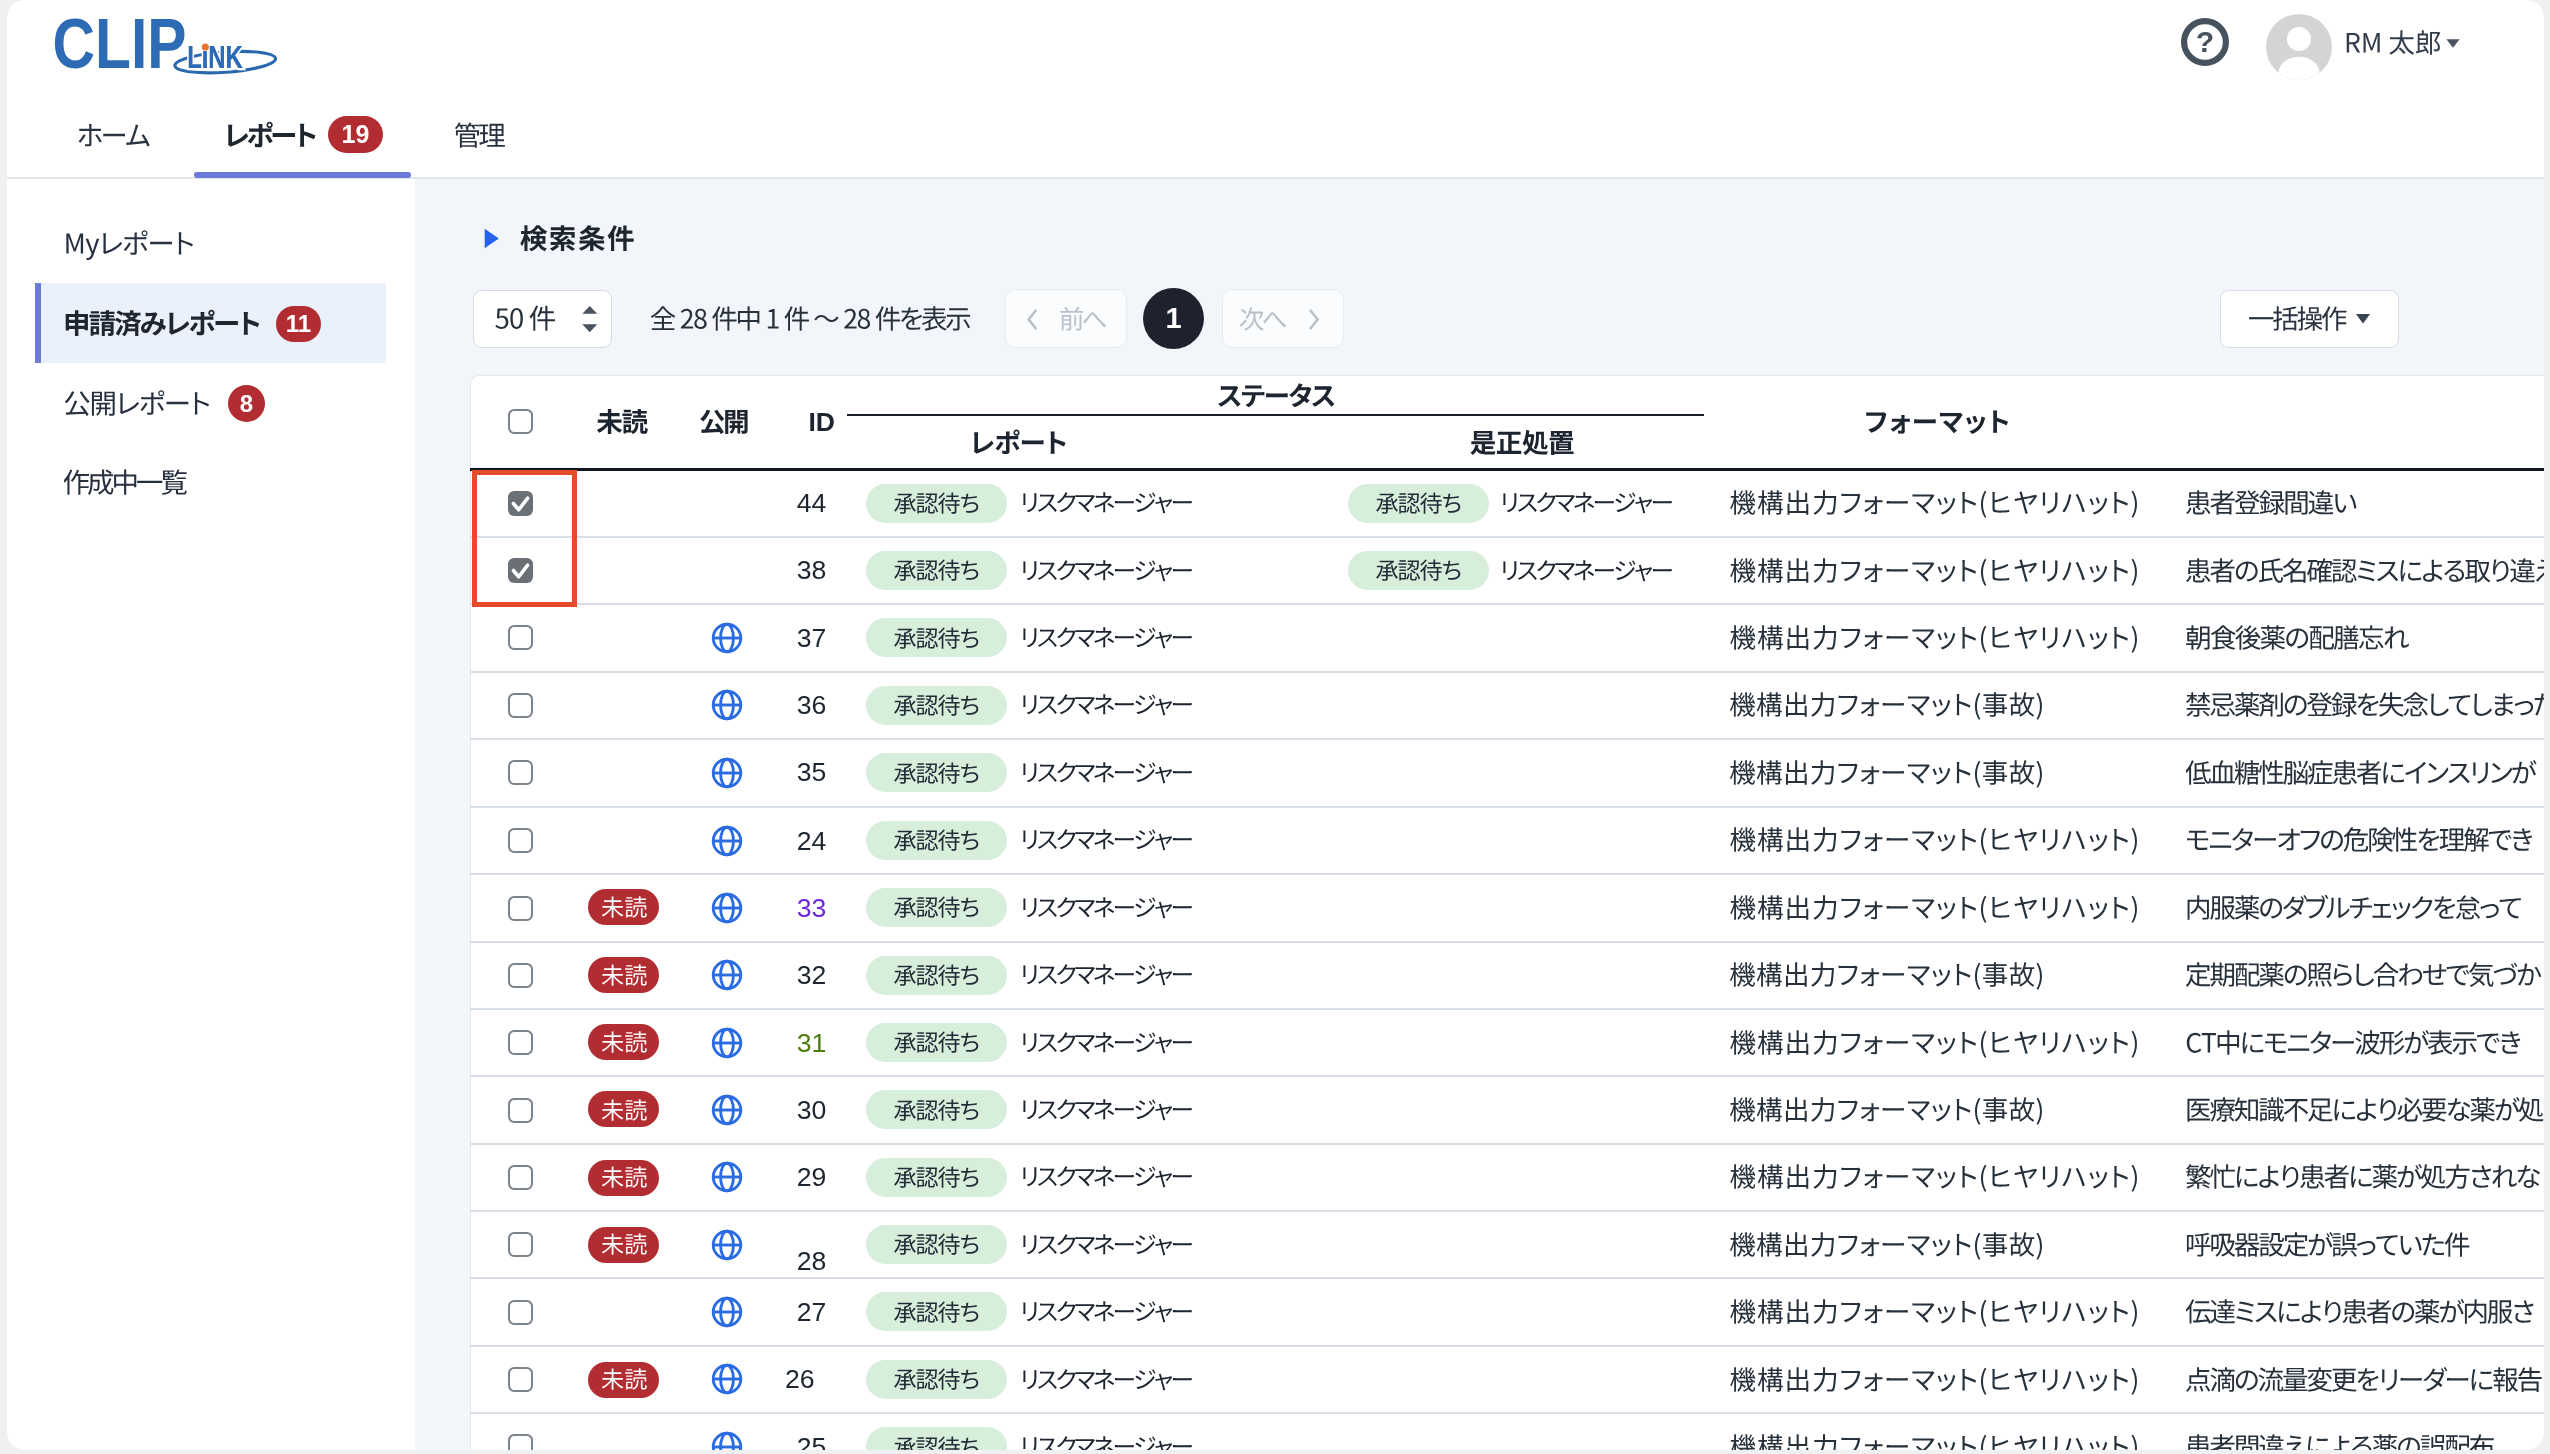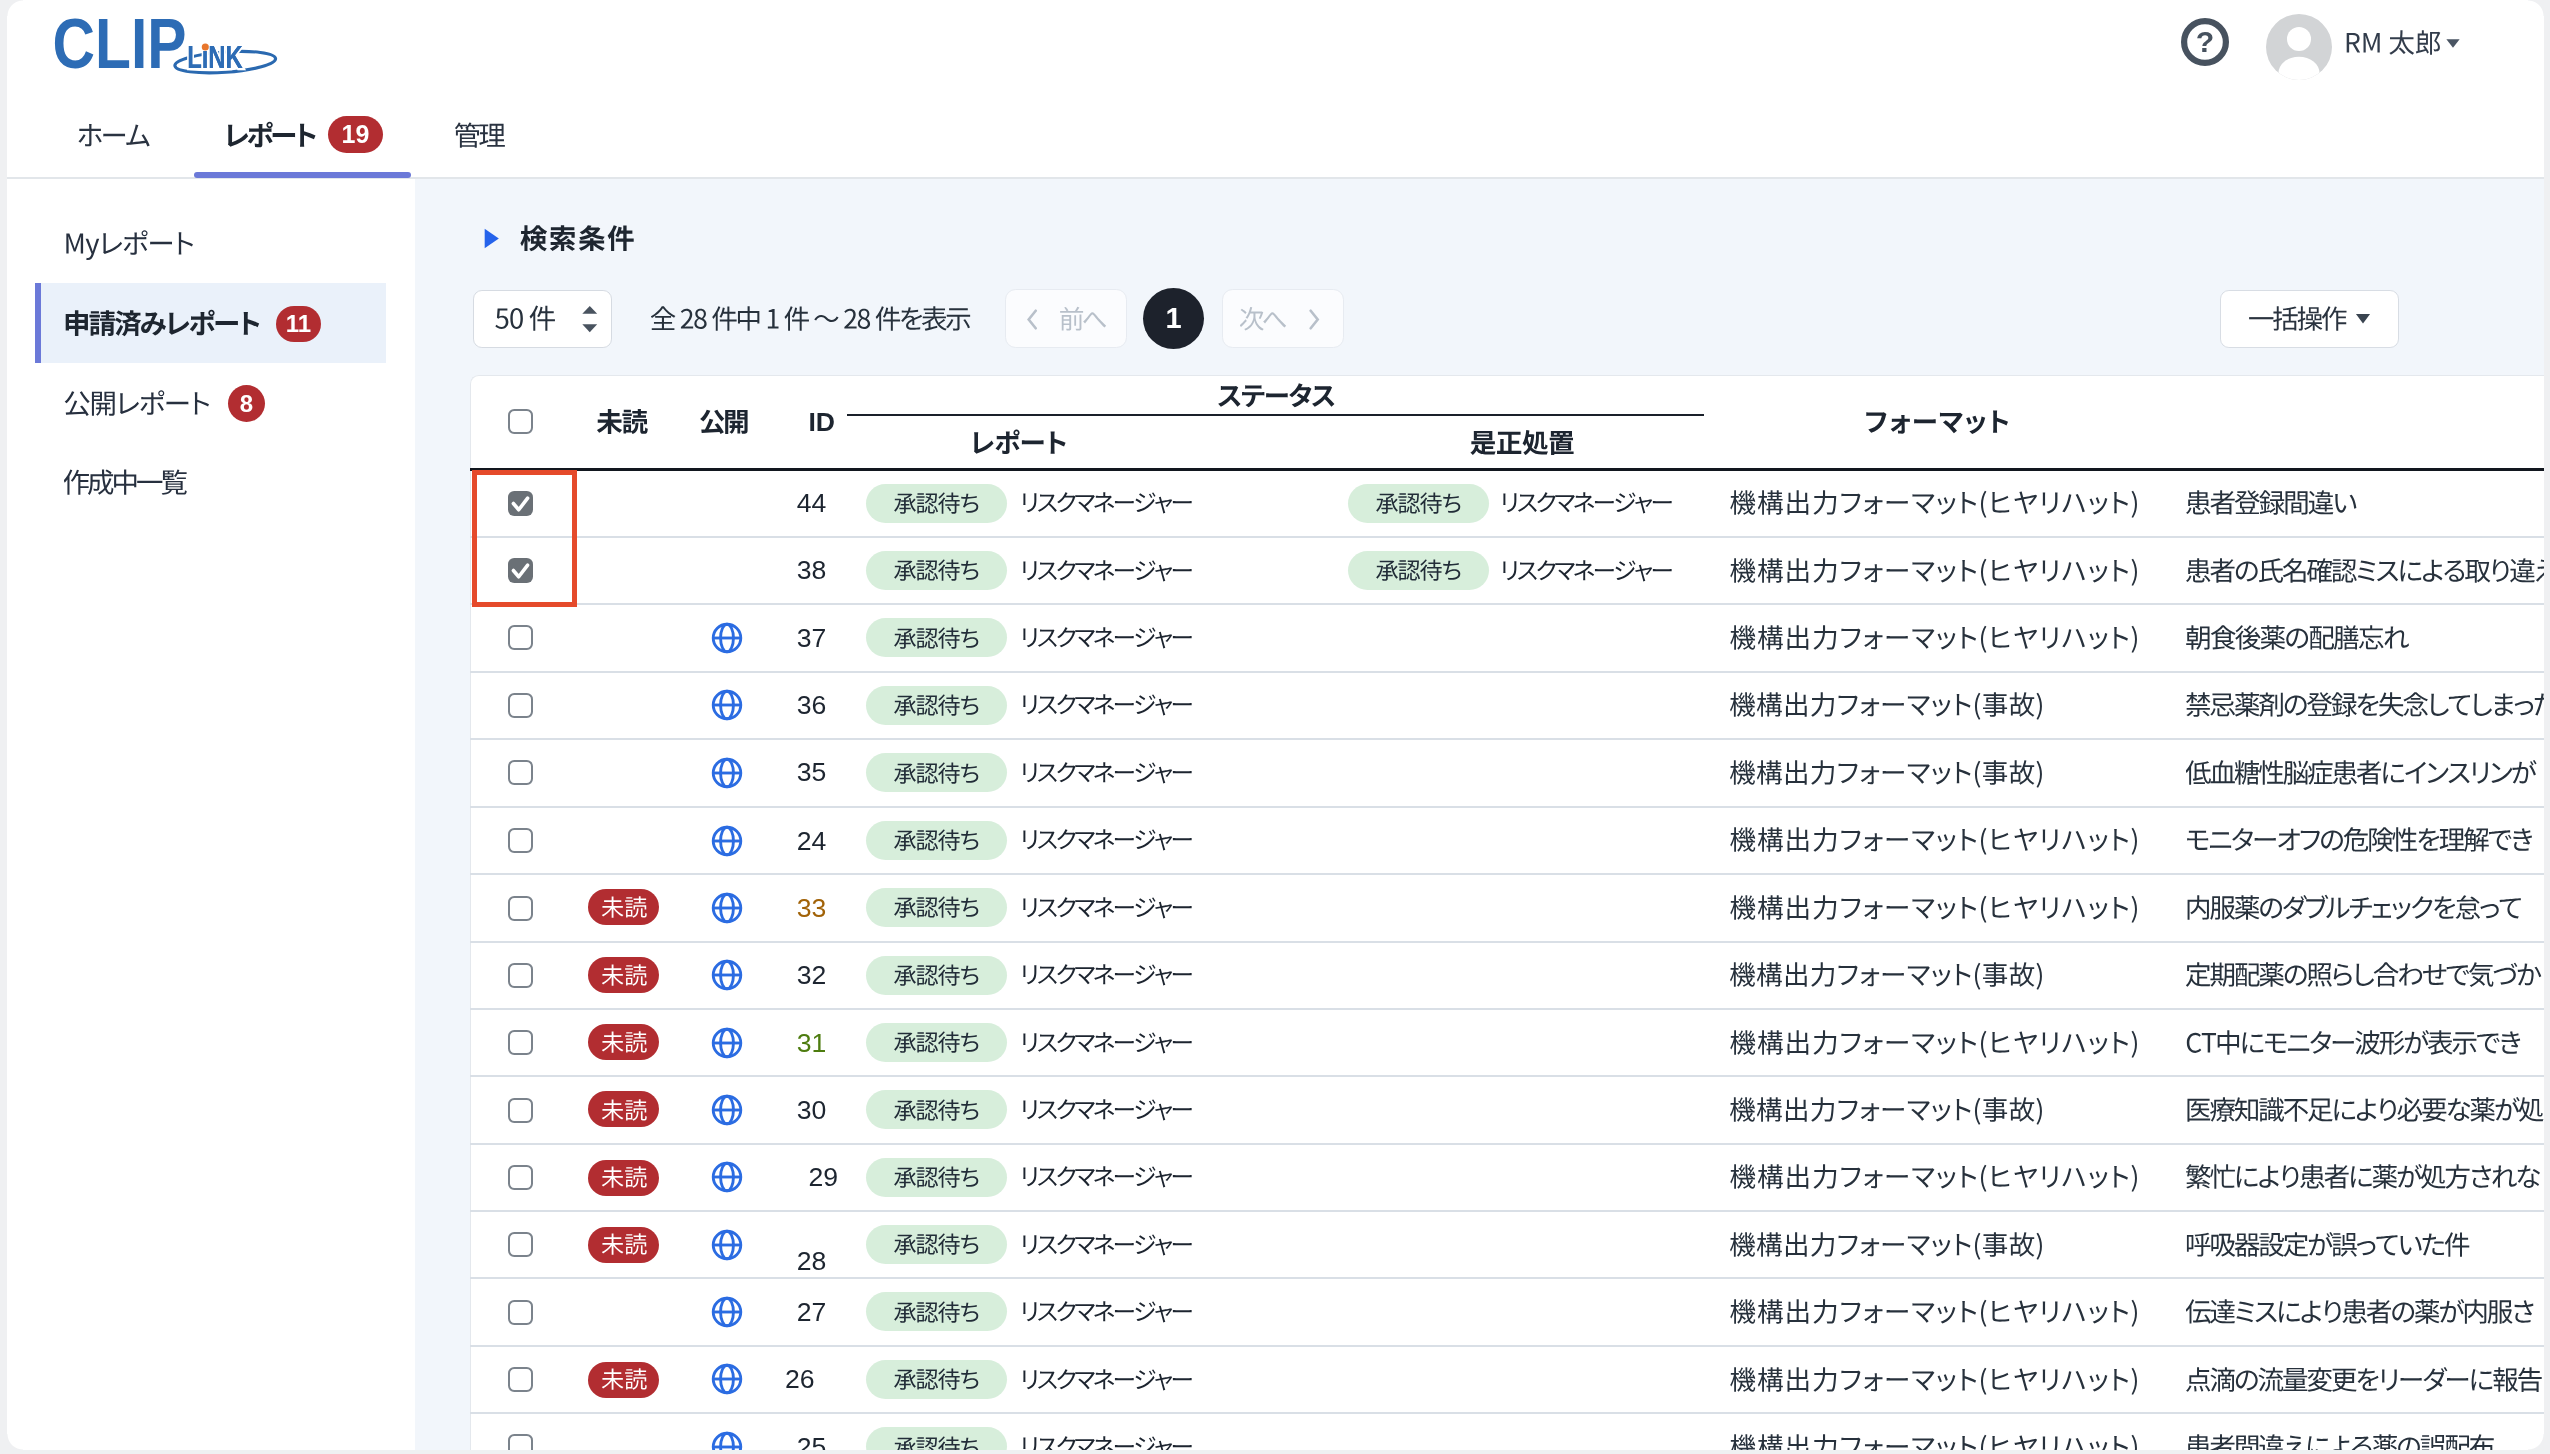--- a/index.html
+++ b/index.html
@@ -607,21 +607,21 @@
     <use href="#g143" transform="translate(0.0,28.9) scale(0.0260,-0.0260)"></use>
     <use href="#g144" transform="translate(26.0,28.9) scale(0.0260,-0.0260)"></use>
   </svg>
 <svg class="abs" style="left:710px;top:891px" width="34" height="34" viewBox="0 0 38 38">
     <g fill="none" stroke="#2b6ce2" stroke-width="3.2">
       <circle cx="19" cy="19" r="15.4"></circle>
       <ellipse cx="19" cy="19" rx="7.2" ry="15.4"></ellipse>
       <path d="M3.6 19 H34.4"></path>
     </g>
   </svg>
-<div class="abs" style="left:785px;top:893px;width:53px;text-align:center;font-size:26.6px;color:#a16207">33</div>
+<div class="abs" style="left:785px;top:893px;width:53px;text-align:center;font-size:26.6px;color:#6d28d9">33</div>
 <div class="pill" style="left:866px;top:888px;width:141px;height:39px"></div>
 <svg class="tr" style="left:894px;top:890px" width="89" height="35" fill="#222d38" viewBox="0 0 100 39">
     <use href="#g64" transform="translate(-0.6,28.9) scale(0.0260,-0.0260)"></use>
     <use href="#g65" transform="translate(24.1,28.9) scale(0.0260,-0.0260)"></use>
     <use href="#g66" transform="translate(48.8,28.9) scale(0.0260,-0.0260)"></use>
     <use href="#g67" transform="translate(72.6,28.9) scale(0.0260,-0.0260)"></use>
   </svg>
 <svg class="tr" style="left:1020px;top:890px" width="177" height="35" fill="#1d2530" viewBox="0 0 200 40">
     <use href="#g68" transform="translate(-3.3,30.0) scale(0.0270,-0.0270)"></use>
     <use href="#g69" transform="translate(16.7,30.0) scale(0.0270,-0.0270)"></use>
@@ -879,21 +879,21 @@
     <use href="#g143" transform="translate(0.0,28.9) scale(0.0260,-0.0260)"></use>
     <use href="#g144" transform="translate(26.0,28.9) scale(0.0260,-0.0260)"></use>
   </svg>
 <svg class="abs" style="left:710px;top:1160px" width="34" height="34" viewBox="0 0 38 38">
     <g fill="none" stroke="#2b6ce2" stroke-width="3.2">
       <circle cx="19" cy="19" r="15.4"></circle>
       <ellipse cx="19" cy="19" rx="7.2" ry="15.4"></ellipse>
       <path d="M3.6 19 H34.4"></path>
     </g>
   </svg>
-<div class="abs" style="left:785px;top:1162px;width:53px;text-align:right;font-size:26.6px;color:#1d2530">29</div>
+<div class="abs" style="left:785px;top:1162px;width:53px;text-align:center;font-size:26.6px;color:#1d2530">29</div>
 <div class="pill" style="left:866px;top:1158px;width:141px;height:39px"></div>
 <svg class="tr" style="left:894px;top:1160px" width="89" height="35" fill="#222d38" viewBox="0 0 100 39">
     <use href="#g64" transform="translate(-0.6,28.9) scale(0.0260,-0.0260)"></use>
     <use href="#g65" transform="translate(24.1,28.9) scale(0.0260,-0.0260)"></use>
     <use href="#g66" transform="translate(48.8,28.9) scale(0.0260,-0.0260)"></use>
     <use href="#g67" transform="translate(72.6,28.9) scale(0.0260,-0.0260)"></use>
   </svg>
 <svg class="tr" style="left:1020px;top:1159px" width="177" height="35" fill="#1d2530" viewBox="0 0 200 40">
     <use href="#g68" transform="translate(-3.3,30.0) scale(0.0270,-0.0270)"></use>
     <use href="#g69" transform="translate(16.7,30.0) scale(0.0270,-0.0270)"></use>

